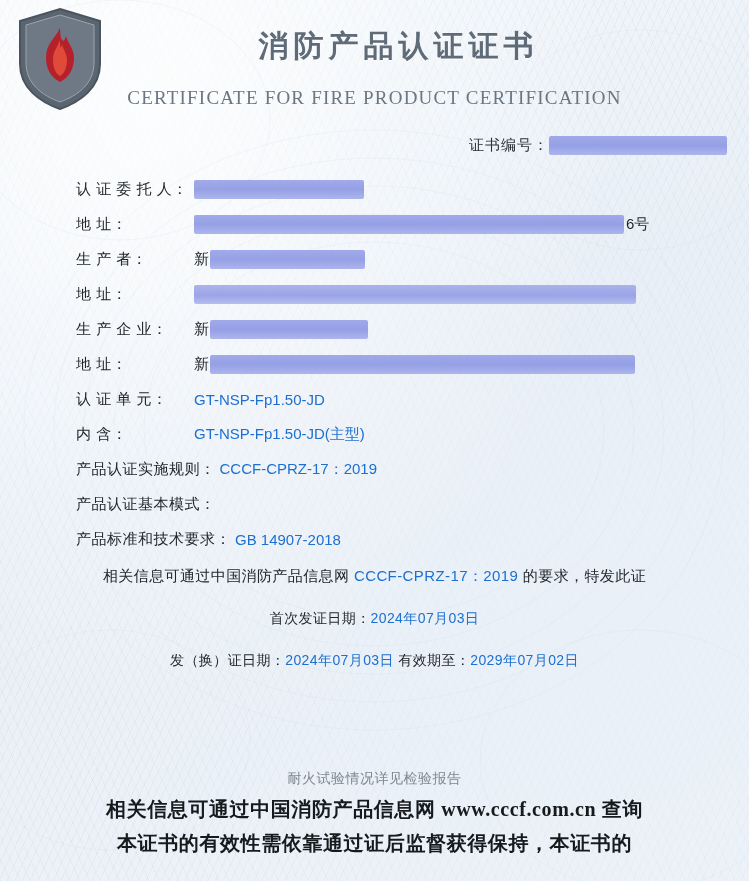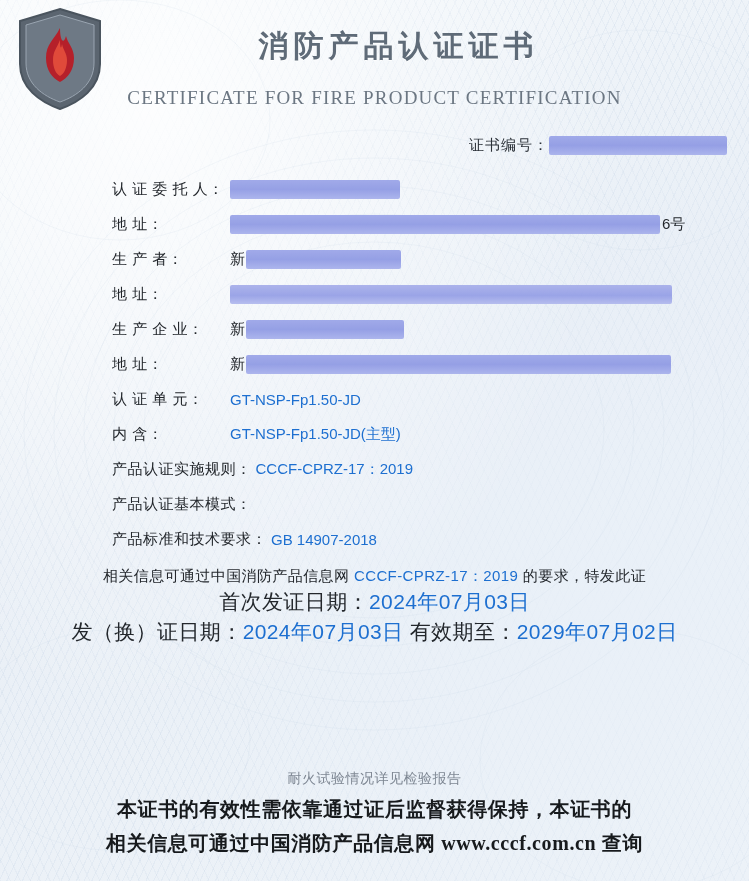--- a/index.html
+++ b/index.html
@@ -93,21 +93,21 @@
   .fields {
     position: absolute;
     left: 0;
     right: 0;
     top: 172px;
   }
   .row {
     display: flex;
     align-items: center;
     height: 35px;
-    padding-left: 112px;
+    padding-left: 76px;
     font-size: 15px;
     color: #23272c;
   }
   .label {
     min-width: 118px;
     letter-spacing: 0.5px;
     white-space: nowrap;
     color: #23272c;
   }
   .label.wide {
@@ -137,23 +137,23 @@
     font-size: 15px;
     color: #23272c;
     margin-top: 10px;
     letter-spacing: 0.4px;
   }
   .statement .blue {
     color: #1d6fd0;
   }
   .date-line {
     text-align: center;
-    font-size: 21px;
-    color: #23272c;
-    margin-top: 2px;
+    font-size: 14px;
+    color: #23272c;
+    margin-top: 24px;
     letter-spacing: 0.4px;
   }
   .date-line .blue {
     color: #1d6fd0;
   }
   
   .footnote {
     position: absolute;
     left: 0;
     right: 0;
@@ -287,17 +287,17 @@
     </div>
 
     <div class="date-line">
       <span>发（换）证日期：</span><span class="blue">2024年07月03日</span>&nbsp;<span>有效期至：</span><span class="blue">2029年07月02日</span>
     </div>
   </div>
 
   <div class="footnote">耐火试验情况详见检验报告</div>
 
   <div class="footer-block">
+    <div class="footer-line">相关信息可通过中国消防产品信息网 www.cccf.com.cn 查询</div>
     <div class="footer-line">本证书的有效性需依靠通过证后监督获得保持，本证书的</div>
-    <div class="footer-line">相关信息可通过中国消防产品信息网 www.cccf.com.cn 查询</div>
   </div>
 
 </div>
 
 </body></html>

